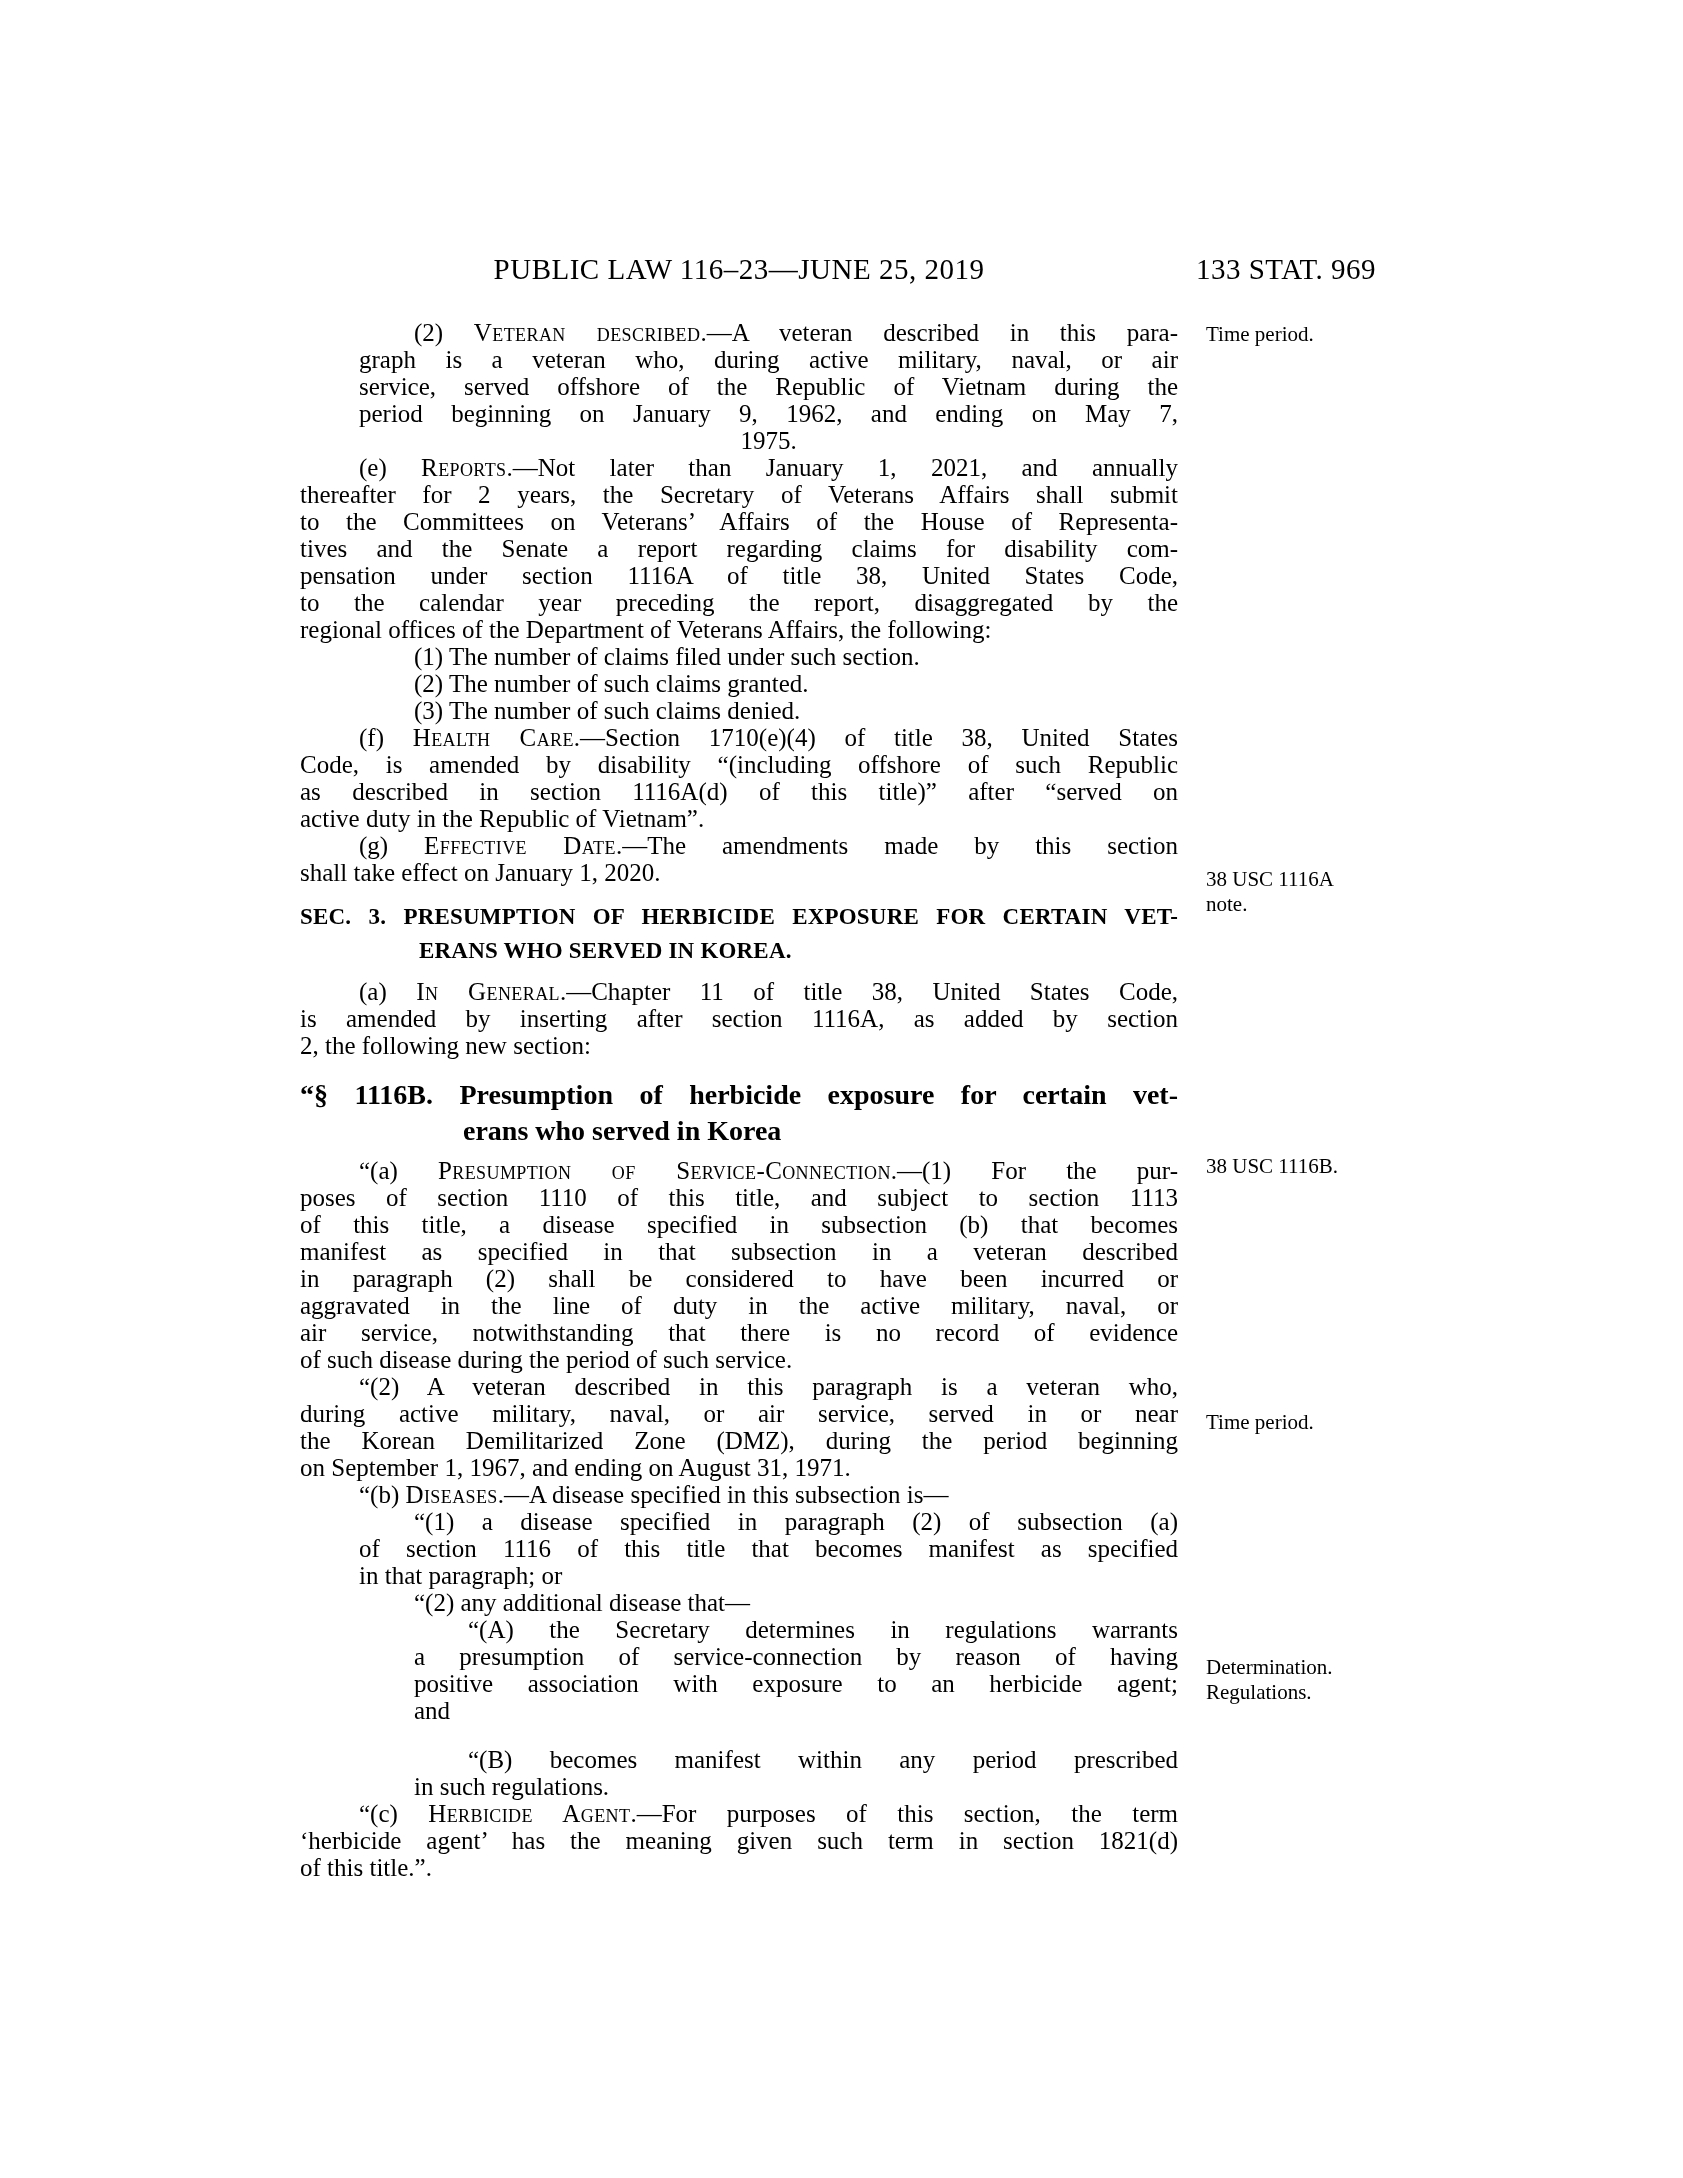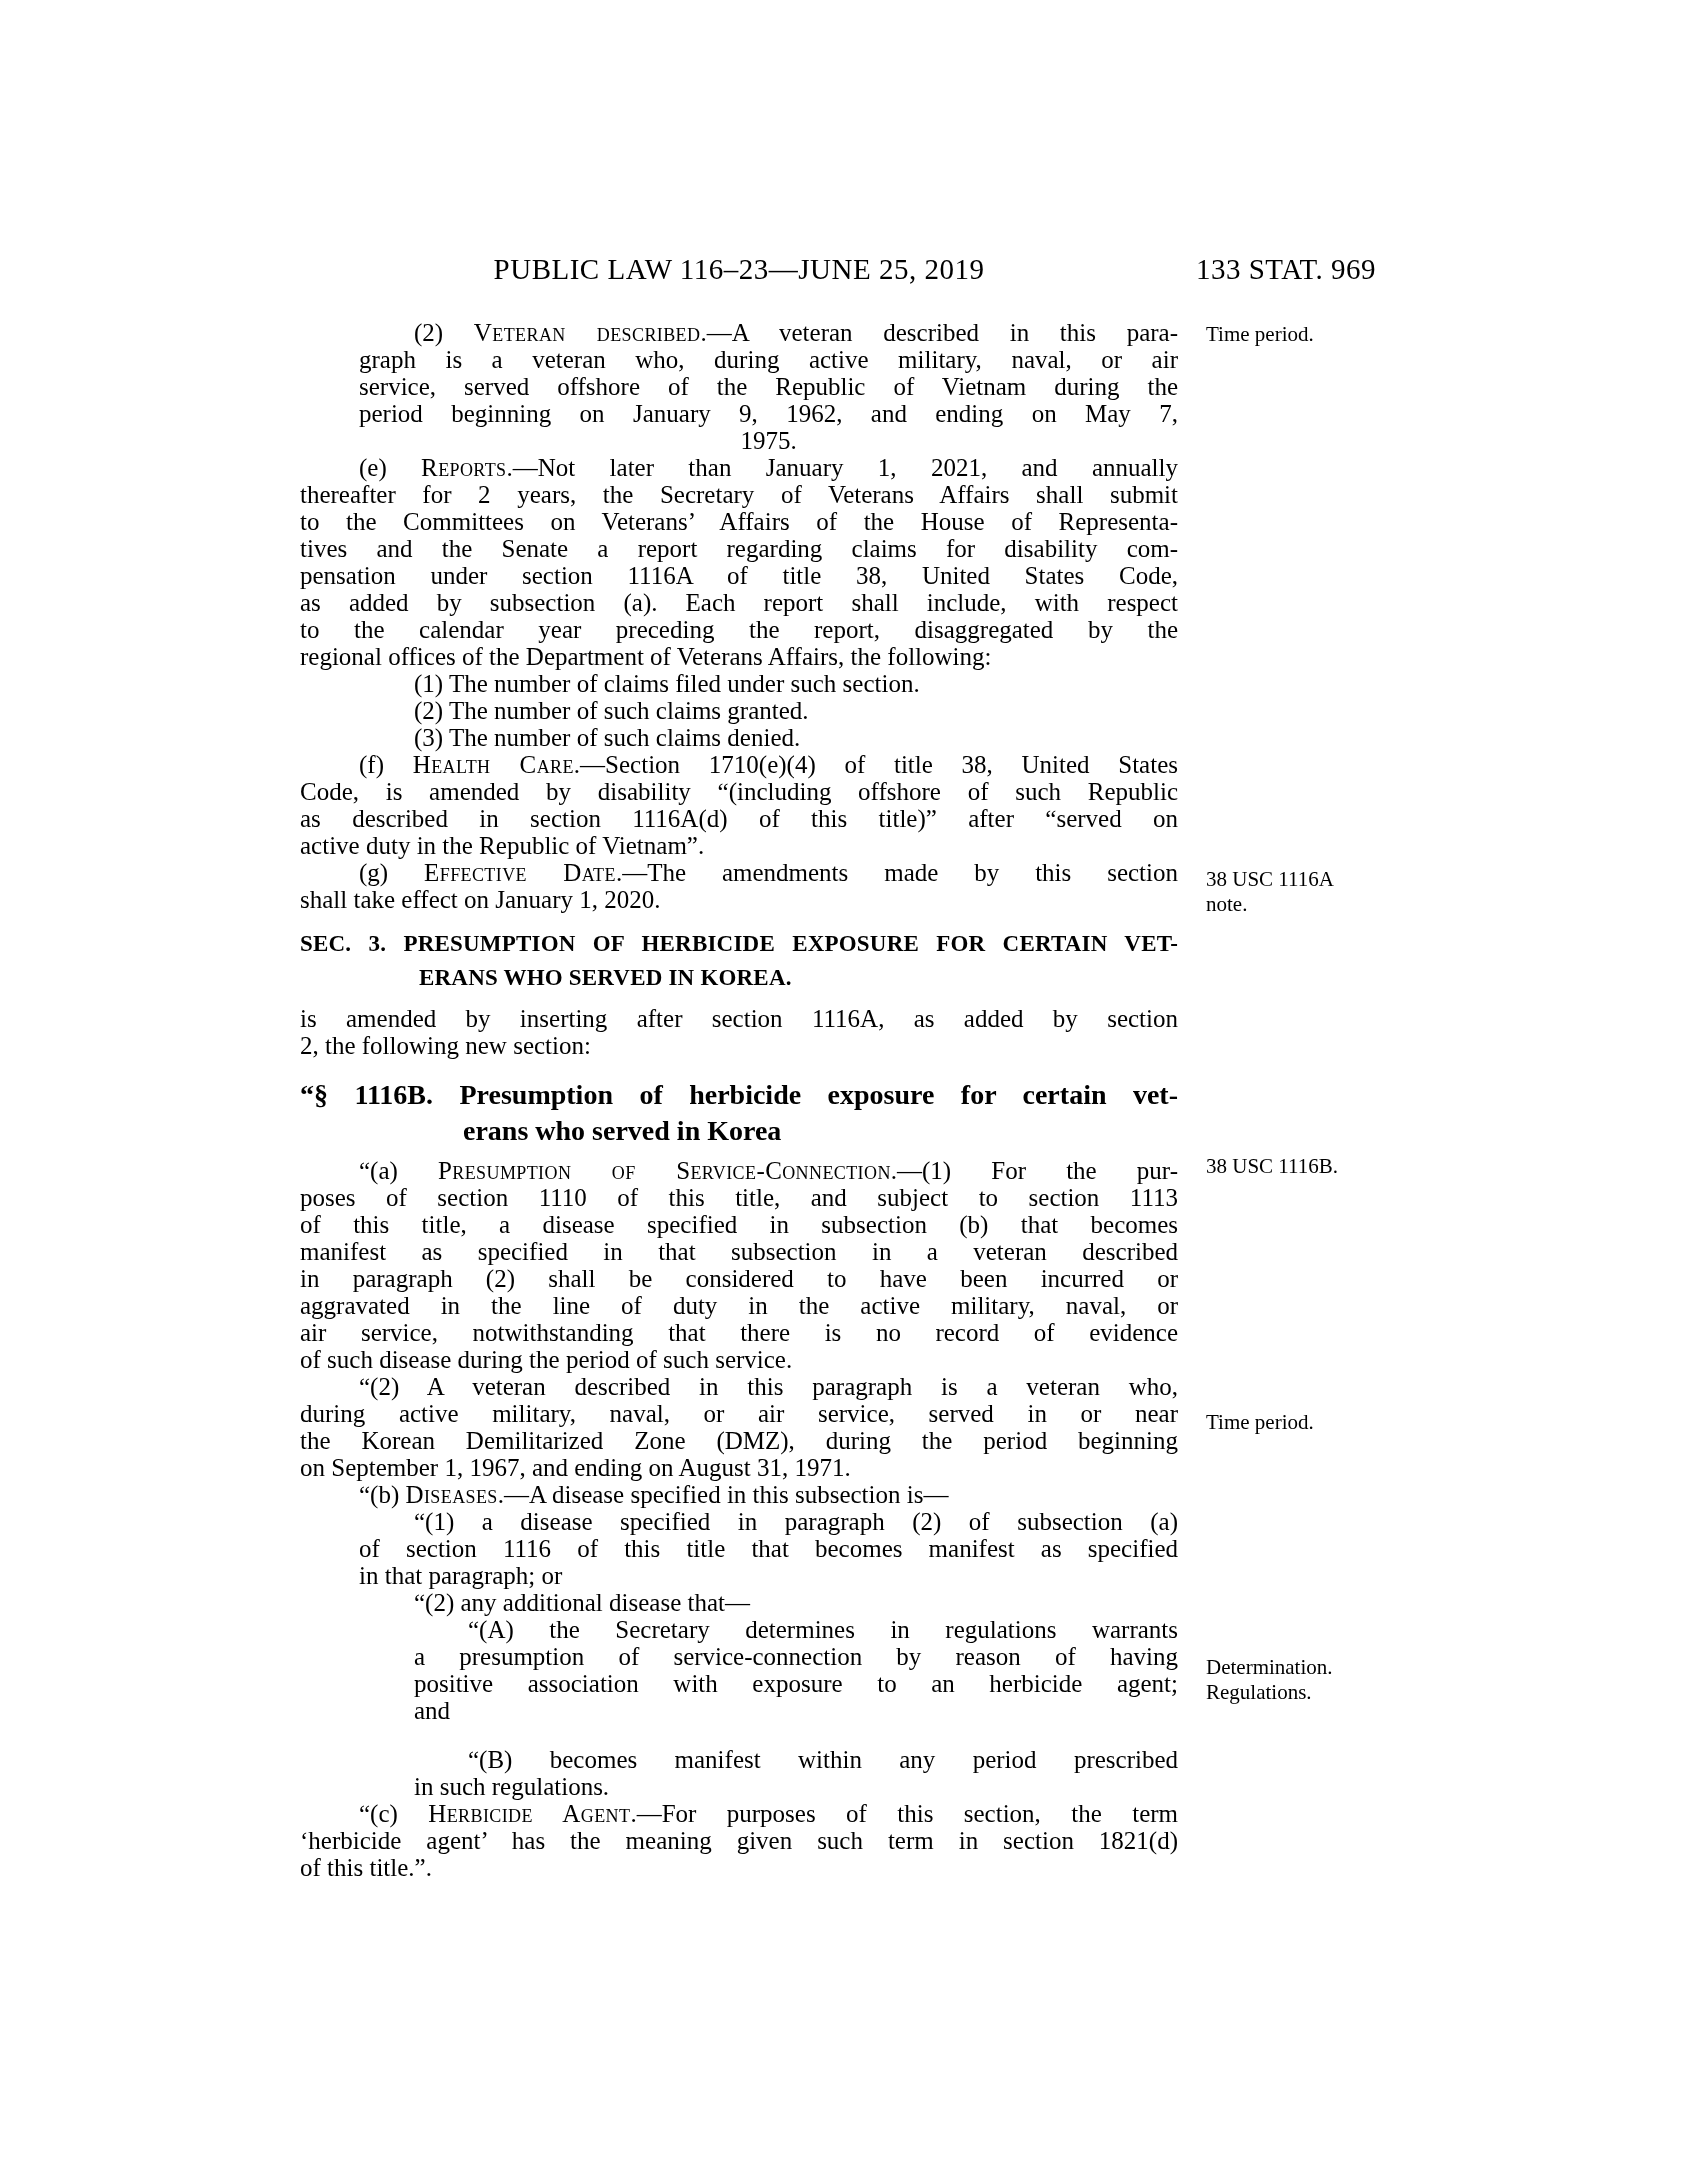--- a/index.html
+++ b/index.html
@@ -41,21 +41,20 @@
         <div class="tline jst" style="margin-left: 59px;"><span class="plain">service, served offshore of the Republic of Vietnam during the</span></div>
         <div class="tline jst" style="margin-left: 59px;"><span class="plain">period beginning on January 9, 1962, and ending on May 7,</span></div>
         <div class="tline" style="margin-left: 59px; text-align: center;"><span class="plain">1975.</span></div>
       </div>
       <div class="block para">
         <div class="tline jst" style="margin-left: 59px;"><span class="plain">(e) </span><span class="sc">Reports</span><span class="plain">.—Not later than January 1, 2021, and annually</span></div>
         <div class="tline jst"><span class="plain">thereafter for 2 years, the Secretary of Veterans Affairs shall submit</span></div>
         <div class="tline jst"><span class="plain">to the Committees on Veterans’ Affairs of the House of Representa-</span></div>
         <div class="tline jst"><span class="plain">tives and the Senate a report regarding claims for disability com-</span></div>
         <div class="tline jst"><span class="plain">pensation under section 1116A of title 38, United States Code,</span></div>
-        <div class="tline jst"><span class="plain">as added by subsection (a). Each report shall include, with respect</span></div>
         <div class="tline jst"><span class="plain">to the calendar year preceding the report, disaggregated by the</span></div>
         <div class="tline"><span class="plain">regional offices of the Department of Veterans Affairs, the following:</span></div>
       </div>
       <div class="block para">
         <div class="tline" style="margin-left: 114px;"><span class="plain">(1) The number of claims filed under such section.</span></div>
         <div class="tline" style="margin-left: 114px;"><span class="plain">(2) The number of such claims granted.</span></div>
         <div class="tline" style="margin-left: 114px;"><span class="plain">(3) The number of such claims denied.</span></div>
       </div>
       <div class="block para">
         <div class="tline jst" style="margin-left: 59px;"><span class="plain">(f) </span><span class="sc">Health Care</span><span class="plain">.—Section 1710(e)(4) of title 38, United States</span></div>
@@ -65,20 +64,21 @@
       </div>
       <div class="block para">
         <div class="tline jst" style="margin-left: 59px;"><span class="plain">(g) </span><span class="sc">Effective Date</span><span class="plain">.—The amendments made by this section</span></div>
         <div class="tline"><span class="plain">shall take effect on January 1, 2020.</span></div>
       </div>
       <div class="block sec-heading">
         <div class="tline jst"><span class="plain">SEC. 3. PRESUMPTION OF HERBICIDE EXPOSURE FOR CERTAIN VET-</span></div>
         <div class="tline"><span class="plain">ERANS WHO SERVED IN KOREA.</span></div>
       </div>
       <div class="block para">
+        <div class="tline jst" style="margin-left: 59px;"><span class="plain">(a) </span><span class="sc">In General</span><span class="plain">.—Chapter 11 of title 38, United States Code,</span></div>
         <div class="tline jst"><span class="plain">is amended by inserting after section 1116A, as added by section</span></div>
         <div class="tline"><span class="plain">2, the following new section:</span></div>
       </div>
       <div class="block law-heading">
         <div class="tline jst"><span class="plain">“§ 1116B. Presumption of herbicide exposure for certain vet-</span></div>
         <div class="tline"><span class="plain">erans who served in Korea</span></div>
       </div>
       <div class="block para">
         <div class="tline jst" style="margin-left: 59px;"><span class="plain">“(a) </span><span class="sc">Presumption of Service-Connection</span><span class="plain">.—(1) For the pur-</span></div>
         <div class="tline jst"><span class="plain">poses of section 1110 of this title, and subject to section 1113</span></div>

